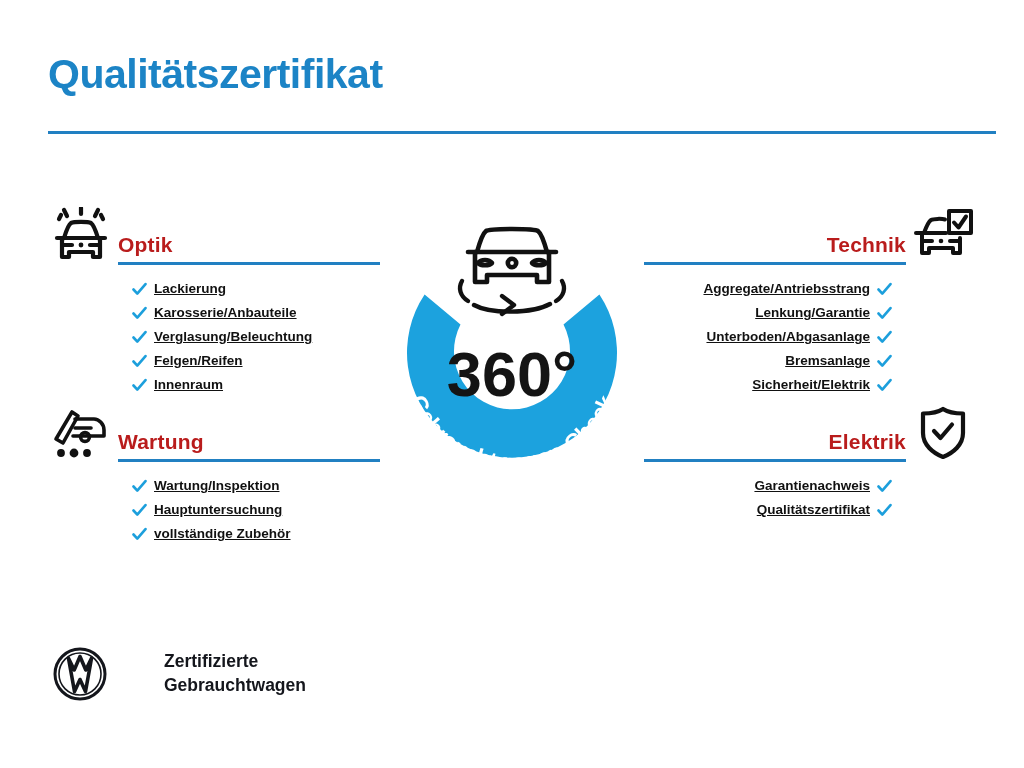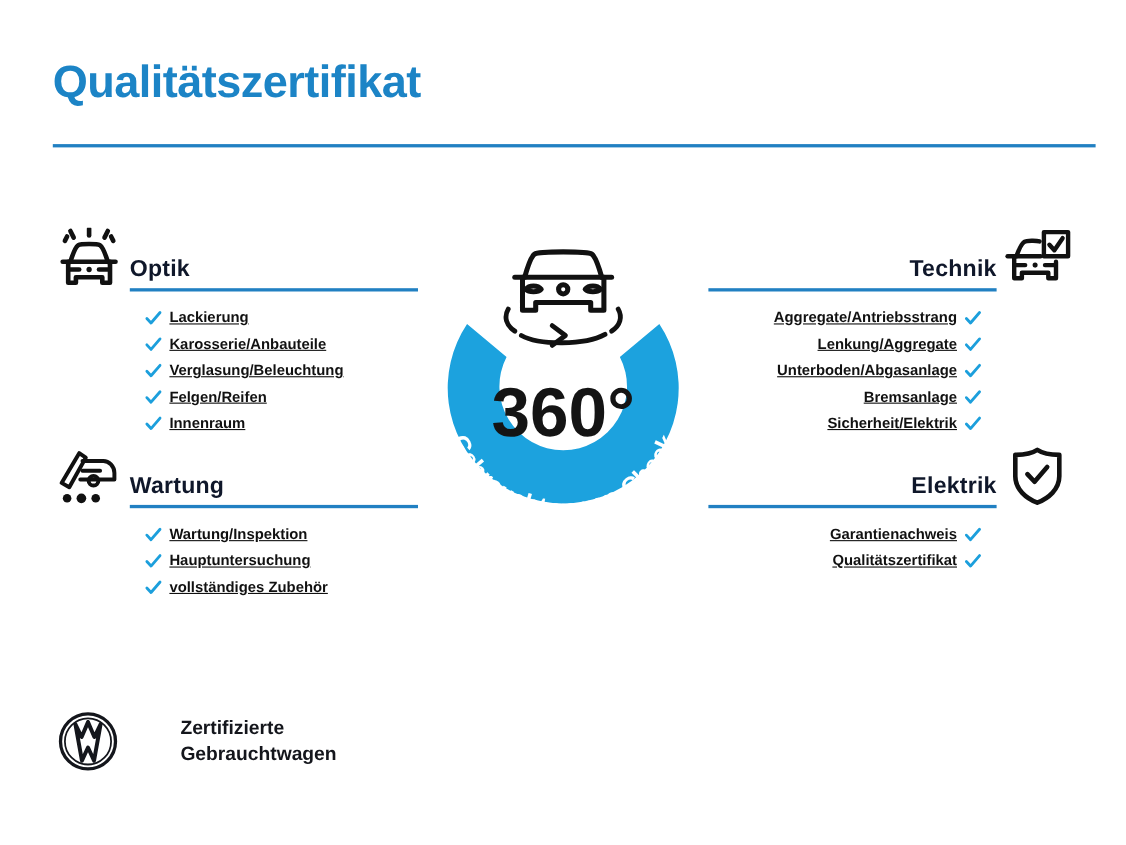--- a/index.html
+++ b/index.html
@@ -64,21 +64,21 @@
   }
   .sec-icon svg { display: block; }
 
   .sec-title-wrap {
     flex: 1 1 auto;
     padding-bottom: 2px;
   }
   .sec-title {
     font-size: 21px;
     font-weight: bold;
-    color: #0f172a;
+    color: #b91c1c;
     letter-spacing: 0.2px;
     line-height: 1.15;
     padding-bottom: 5px;
   }
   .sec-right .sec-title { text-align: right; }
   .sec-underline {
     height: 3px;
     background: #2180C2;
     width: 100%;
   }
@@ -259,21 +259,21 @@
           </svg>
       </span>
       <span>Hauptuntersuchung</span>
     </li>
     <li>
       <span class="tick">
         <svg width="15" height="15" viewBox="0 0 15 15">
             <path d="M1.5 7.5 L5.3 11.6 L13.5 2.1" fill="none" stroke="#1C9FDC" stroke-width="2.6" stroke-linecap="round" stroke-linejoin="round"></path>
           </svg>
       </span>
-      <span>vollständiges Zubehör</span>
+      <span>vollständige Zubehör</span>
     </li>
   </ul>
 </div>
 
 <div class="section sec-technik sec-right">
   <div class="sec-head">
     <span class="sec-icon">
       <svg width="62" height="58" viewBox="0 0 62 58" fill="none" stroke="#111" stroke-width="4" stroke-linecap="round" stroke-linejoin="round">
         <path d="M12 26 C12 26 16 15 19 13 C21.5 11.6 30 11.6 33 12.5"></path>
         <path d="M4 26 L34 26"></path>
@@ -298,21 +298,21 @@
           </svg>
       </span>
       <span>Aggregate/Antriebsstrang</span>
     </li>
     <li>
       <span class="tick">
         <svg width="15" height="15" viewBox="0 0 15 15">
             <path d="M1.5 7.5 L5.3 11.6 L13.5 2.1" fill="none" stroke="#1C9FDC" stroke-width="2.6" stroke-linecap="round" stroke-linejoin="round"></path>
           </svg>
       </span>
-      <span>Lenkung/Aggregate</span>
+      <span>Lenkung/Garantie</span>
     </li>
     <li>
       <span class="tick">
         <svg width="15" height="15" viewBox="0 0 15 15">
             <path d="M1.5 7.5 L5.3 11.6 L13.5 2.1" fill="none" stroke="#1C9FDC" stroke-width="2.6" stroke-linecap="round" stroke-linejoin="round"></path>
           </svg>
       </span>
       <span>Unterboden/Abgasanlage</span>
     </li>
     <li>

